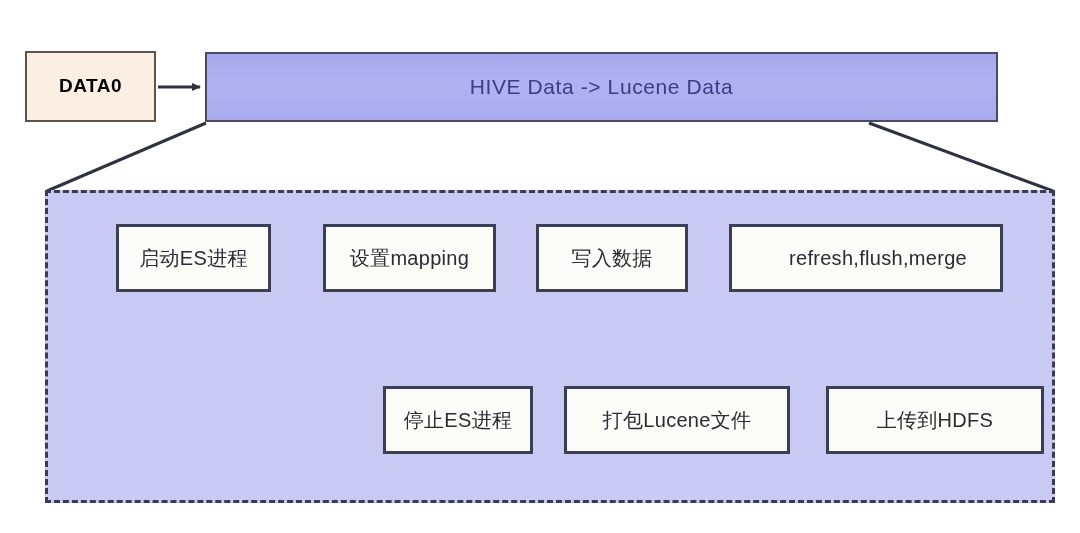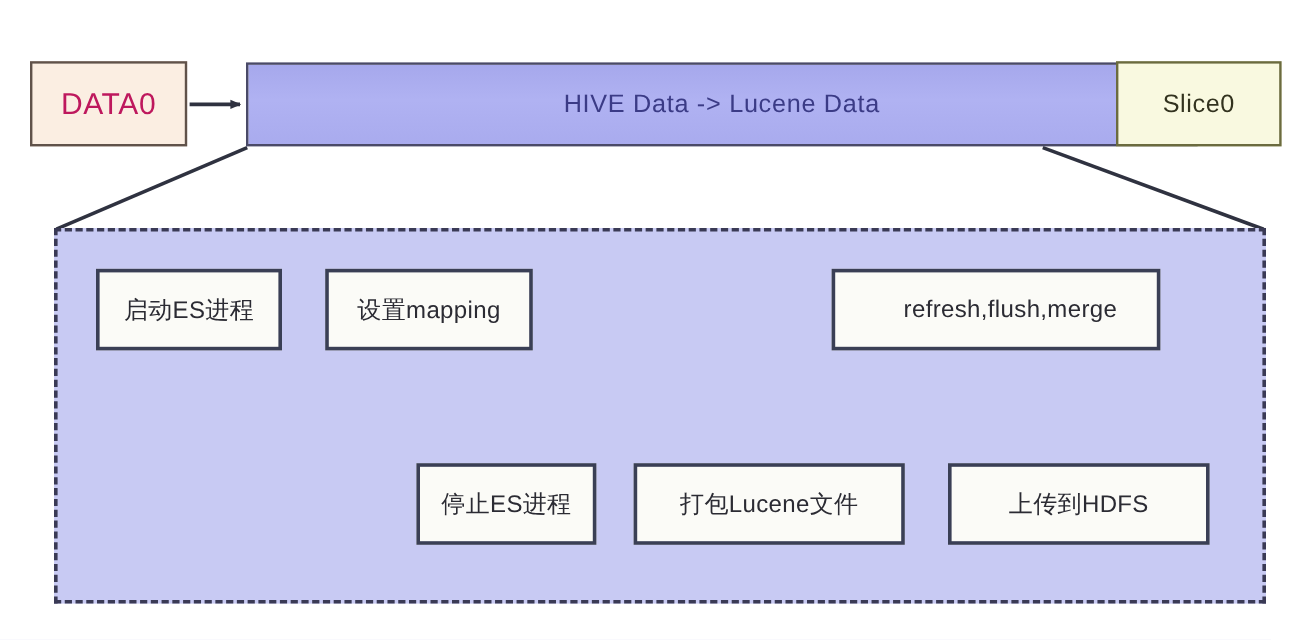--- a/index.html
+++ b/index.html
@@ -37,23 +37,24 @@
     line-height: 1.2;
   }
 
   #data0-node {
     left: 25px;
     top: 51px;
     width: 131px;
     height: 71px;
     background: #fbeee2;
     border: 2px solid #60524a;
-    font-size: 25px;
-    color: #be185d;
+    font-size: 19px;
+    color: #000000;
     letter-spacing: 0.5px;
+    font-weight: bold;
   }
 
   #hive-bar-node {
     left: 205px;
     top: 52px;
     width: 793px;
     height: 70px;
     background: linear-gradient(180deg, #a6a8ec 0%, #b0b2f2 45%, #a9abee 100%);
     border: 2px solid #4a4a68;
     font-size: 21px;
@@ -92,25 +93,26 @@
     display: flex;
     align-items: center;
     justify-content: center;
     text-align: center;
     background: #fbfbf7;
     border: 3px solid #3a3f55;
     font-size: 20px;
     color: #2b2b33;
     letter-spacing: 0.3px;
     z-index: 3;
+    margin-left: 36px;
   }
 
   
   #box-start-es      { left: 80px;  top: 224px; width: 155px; height: 68px; }
-  #box-set-mapping   { left: 271px; top: 224px; width: 173px; height: 68px; }
+  #box-set-mapping   { left: 287px; top: 224px; width: 173px; height: 68px; }
   #box-write-data    { left: 500px; top: 224px; width: 152px; height: 68px; }
   #box-refresh       { left: 693px; top: 224px; width: 274px; height: 68px; padding-left: 24px; }
 
   
   #box-commit-mapping{ left: 122px; top: 386px; width: 180px; height: 68px; }
   #box-stop-es       { left: 347px; top: 386px; width: 150px; height: 68px; }
   #box-package       { left: 528px; top: 386px; width: 226px; height: 68px; }
   #box-upload-hdfs   { left: 790px; top: 386px; width: 218px; height: 68px; text-align: right; }
 </style>
 </head>
@@ -143,25 +145,25 @@
 
     <line x1="305" y1="420" x2="343" y2="420" stroke="#2f3240" stroke-width="3" marker-end="url(#arrowhead-sm)"></line>
     <line x1="500" y1="420" x2="524" y2="420" stroke="#2f3240" stroke-width="3" marker-end="url(#arrowhead-sm)"></line>
     <line x1="757" y1="420" x2="786" y2="420" stroke="#2f3240" stroke-width="3" marker-end="url(#arrowhead-sm)"></line>
   </svg>
 
   <div class="node" id="data0-node">DATA0</div>
 
   <div class="node" id="hive-bar-node">HIVE Data -&gt; Lucene Data</div>
 
-  <div class="node" id="slice0-node">Slice0</div>
 
   <div id="dashed-container"></div>
 
   <div class="pbox" id="box-start-es">启动ES进程</div>
   <div class="pbox" id="box-set-mapping">设置mapping</div>
+  <div class="pbox" id="box-write-data">写入数据</div>
   <div class="pbox" id="box-refresh">refresh,flush,merge</div>
 
   <div class="pbox" id="box-package">打包Lucene文件</div>
   <div class="pbox" id="box-stop-es">停止ES进程</div>
   <div class="pbox" id="box-upload-hdfs">上传到HDFS</div>
 
 </div>
 
 </body></html>

